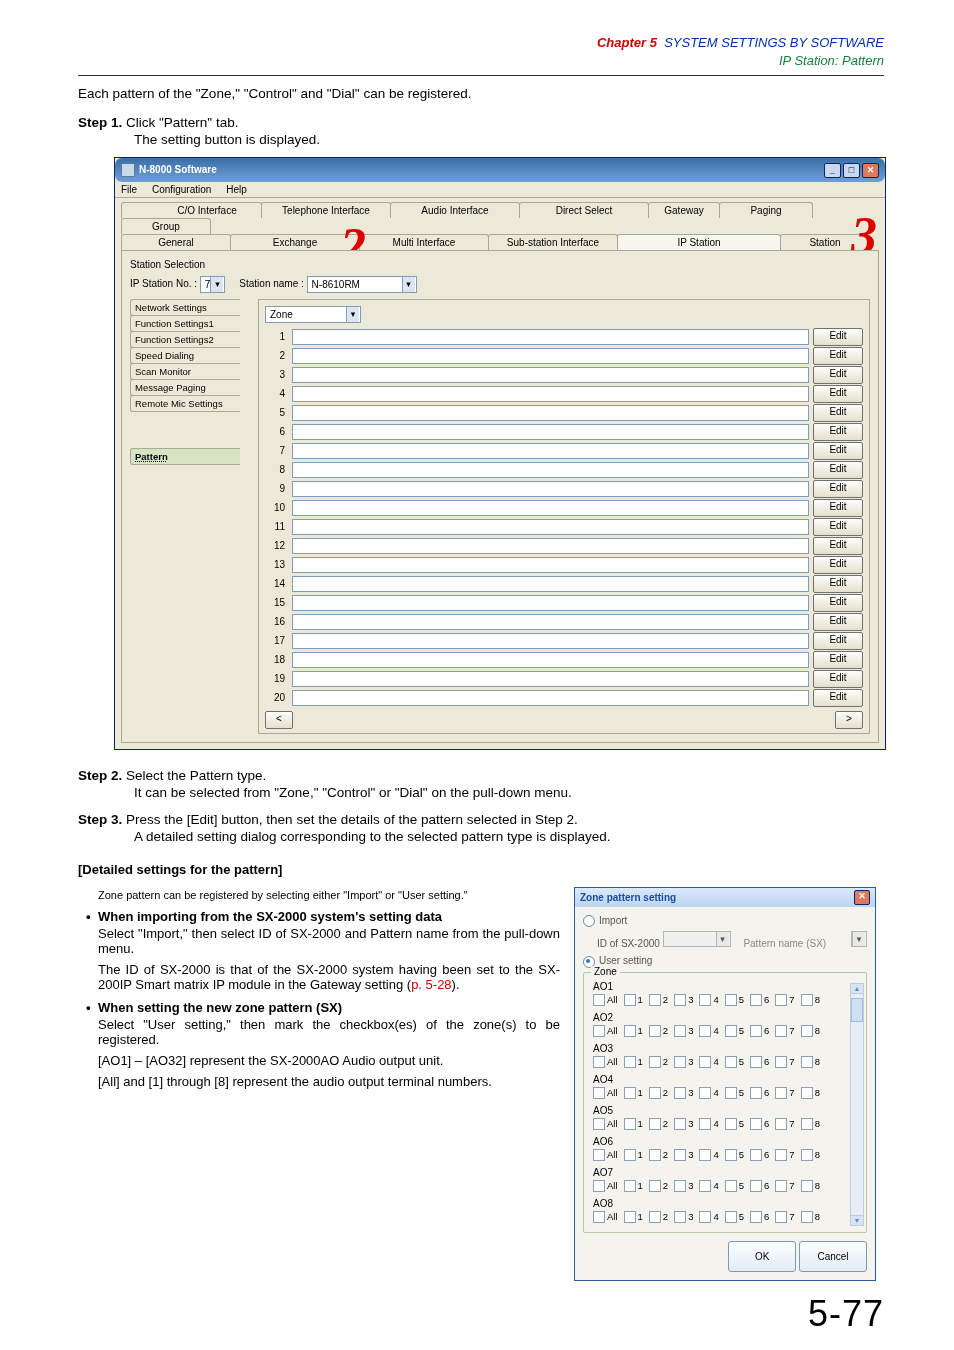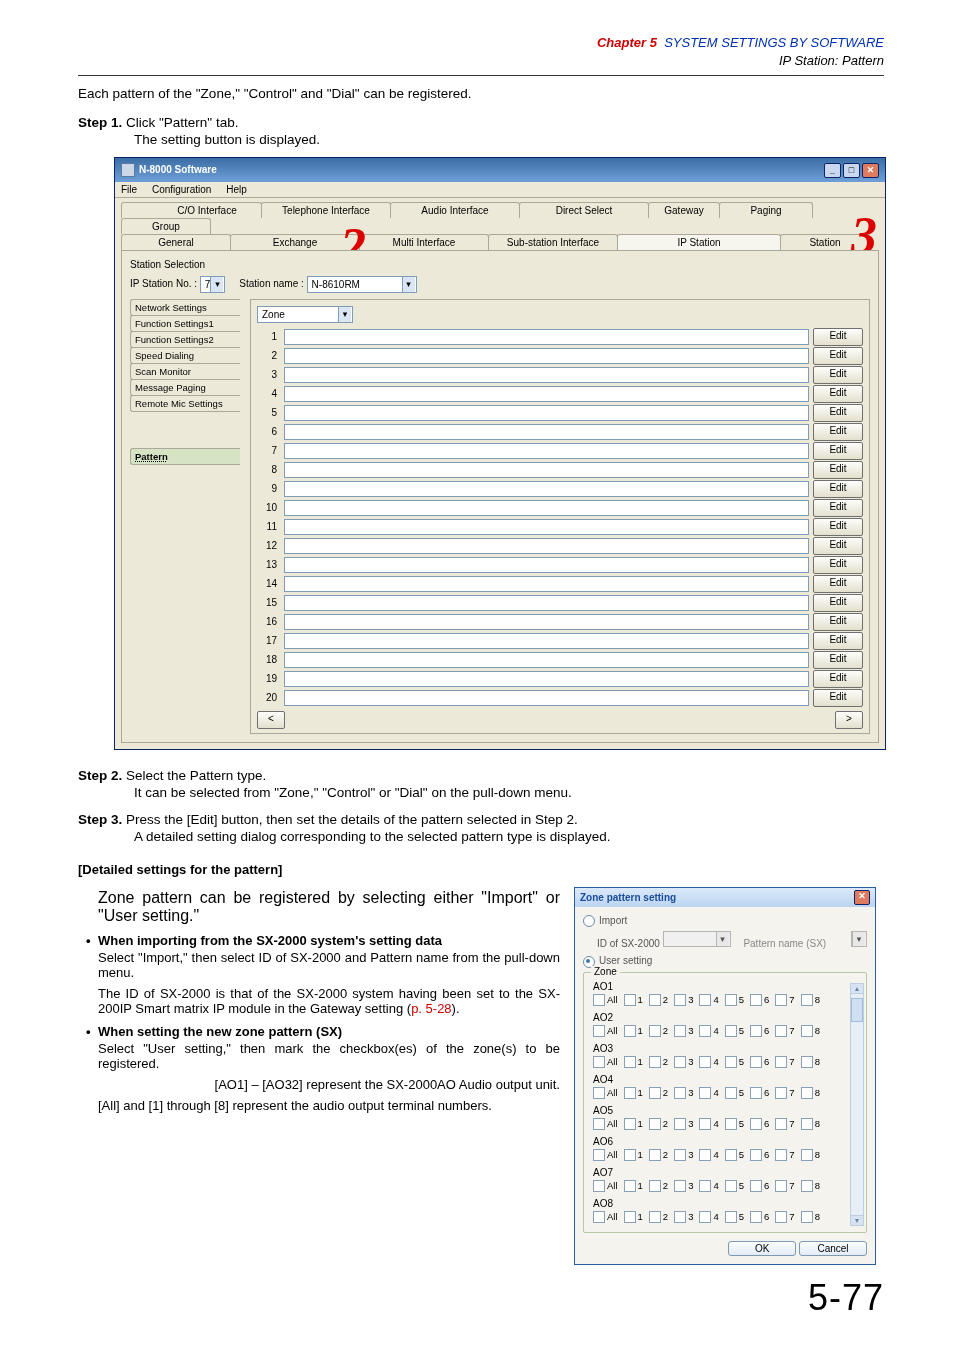--- a/index.html
+++ b/index.html
@@ -17,21 +17,21 @@
   }
   .header-right {
     text-align: right;
     font-style: italic;
     font-size: 13px;
     line-height: 1.35;
     margin-bottom: 6px;
   }
   .header-right .chap { color: #c00; font-weight: bold; font-style: italic;}
   .header-right .chap-title { color: #0030b0; font-style: italic;}
-  .header-right .sub { color: #000000; font-style: italic;}
+  .header-right .sub { color: #15803d; font-style: italic;}
   .hr { border-top: 1px solid #333; margin-bottom: 10px; }
 
   .sec-title { font-weight: bold; font-size: 13.5px; margin: 6px 0 16px 0; }
 
   .body-text { font-size: 13.5px; margin: 0 0 14px 0; }
   .step-line { font-size: 13.5px; margin: 4px 0 2px 0; }
   .step-line .step { font-weight: bold; }
   .indent { margin-left: 56px; font-size: 13.5px; }
 
   
@@ -45,20 +45,21 @@
   }
   .sw-title {
     background: linear-gradient(#3b6ea5,#6f9fd8);
     color: #fff;
     font-weight: bold;
     padding: 3px 6px;
     display: flex;
     align-items: center;
     justify-content: space-between;
     height: 18px;
+    border-radius: 7px;
   }
   .sw-title .wbtns { display:flex; gap:2px;}
   .sw-title .wbtn { width:15px;height:13px;background:#c9d7ef;border:1px solid #0a246a;border-radius:2px;display:flex;align-items:center;justify-content:center;font-size:9px;color:#000;}
   .sw-title .wbtn.close { background:#e07a5d;color:#fff;}
   .sw-menu { padding:2px 6px; border-bottom:1px solid #aca899; font-size:10px; background:#ece9d8;}
   .sw-menu span { margin-right:12px; }
 
   .sw-tabs-area { padding:4px 6px 6px 6px; }
   .sw-tabs { display:flex; flex-wrap:wrap; }
   .sw-tab {
@@ -84,21 +85,21 @@
     display:inline-block; border:1px solid #7f9db9; background:#fff;
     padding:0 14px 0 4px; height:15px; line-height:15px; font-size:10px;
     position:relative; vertical-align:middle;
   }
   .select-like::after{
     content:"▾"; position:absolute; right:1px; top:0; font-size:9px;
     background:#dbe6f4; width:12px; text-align:center; height:100%; line-height:15px;
     border-left:1px solid #7f9db9;
   }
 
-  .side-and-main { display:flex; gap:10px; }
+  .side-and-main { display:flex; gap:18px; }
   .side-tabs { width:110px; display:flex; flex-direction:column; }
   .side-tab {
     border:1px solid #aca899; border-right:none;
     padding:2px 4px; font-size:9.5px; background:#ece9d8; margin-bottom:-1px;
     border-top-left-radius:3px; border-bottom-left-radius:3px;
   }
   .side-tab.active { background:#d6e4c4; font-weight:bold; text-decoration:underline dotted;margin-top:37px; }
 
   .main-area {
     flex:1; border:1px solid #aca899; background:#ece9d8; padding:6px 6px 4px 6px;
@@ -133,24 +134,24 @@
   .big-num.n2 { left:225px; top:63px;}
   .big-num.n3 { right:8px; top:52px;}
 
   
   .lower { display:flex; gap:14px; margin-top:10px;}
   .lower-left { flex:1; }
   .lower-right { width:310px; }
 
   .h-sub { font-weight:bold; font-size:13px; margin:6px 0;}
   .zp-head { font-weight:bold; font-size:13px; }
-  .zp-body { font-size:16px; margin:2px 0 8px 20px; }
+  .zp-body { font-size:11px; margin:2px 0 8px 20px; }
   .bullet-head { font-weight:bold; font-size:13px; margin-left:20px; position:relative; }
   .bullet-head::before { content:"•"; position:absolute; left:-12px; }
-  .small-body { font-size:13px; margin:2px 0 6px 20px;text-align:right; }
+  .small-body { font-size:13px; margin:2px 0 6px 20px; }
   .link { color:#c00; }
 
   
   .zp-dialog {
     border:1px solid #2a5ea0; font-size:10px; background:#f4f3ee;
     width:300px;
   }
   .zp-title {
     background:linear-gradient(#dbe9fb,#bcd4f0); color:#1a4e9b; font-weight:bold;
     padding:2px 5px; display:flex; justify-content:space-between; align-items:center;
@@ -178,21 +179,21 @@
   .zp-scroll .thumb{ position:absolute; top:14px; left:0; right:0; height:22px;
     background:#cfe0f3; border:1px solid #a2bddc;}
   .zp-scroll::after{content:"▾";position:absolute;bottom:0;left:0;right:0;text-align:center;
     font-size:8px;color:#6a86a8;background:#d7e3f3;border-top:1px solid #bfcde0;}
   .ao-block { margin:3px 0 6px 4px;}
   .ao-name { font-size:10px; margin-bottom:2px;}
   .ao-checks { display:flex; gap:6px; flex-wrap:nowrap;}
   .cb { display:inline-flex; align-items:center; gap:2px; font-size:9.5px;}
   .cb .box { width:10px;height:10px;border:1px solid #8aa0b8;background:#fff;}
   .zp-btns { text-align:right; margin-top:8px;}
-  .zp-btn { display:inline-block; min-width:46px; padding:1px 10px;
+  .zp-btn { display:inline-block; min-width:46px; padding:9px 10px;
     border:1px solid #7d9ab5; background:linear-gradient(#fcfdff,#e2ecf7);
     border-radius:3px; font-size:10px; text-align:center;}
 
   .page-num {
     text-align:right; font-size:36px; font-family:Arial, sans-serif;
     margin-top:12px; letter-spacing:1px;
   }
 </style>
 </head>
 <body>

